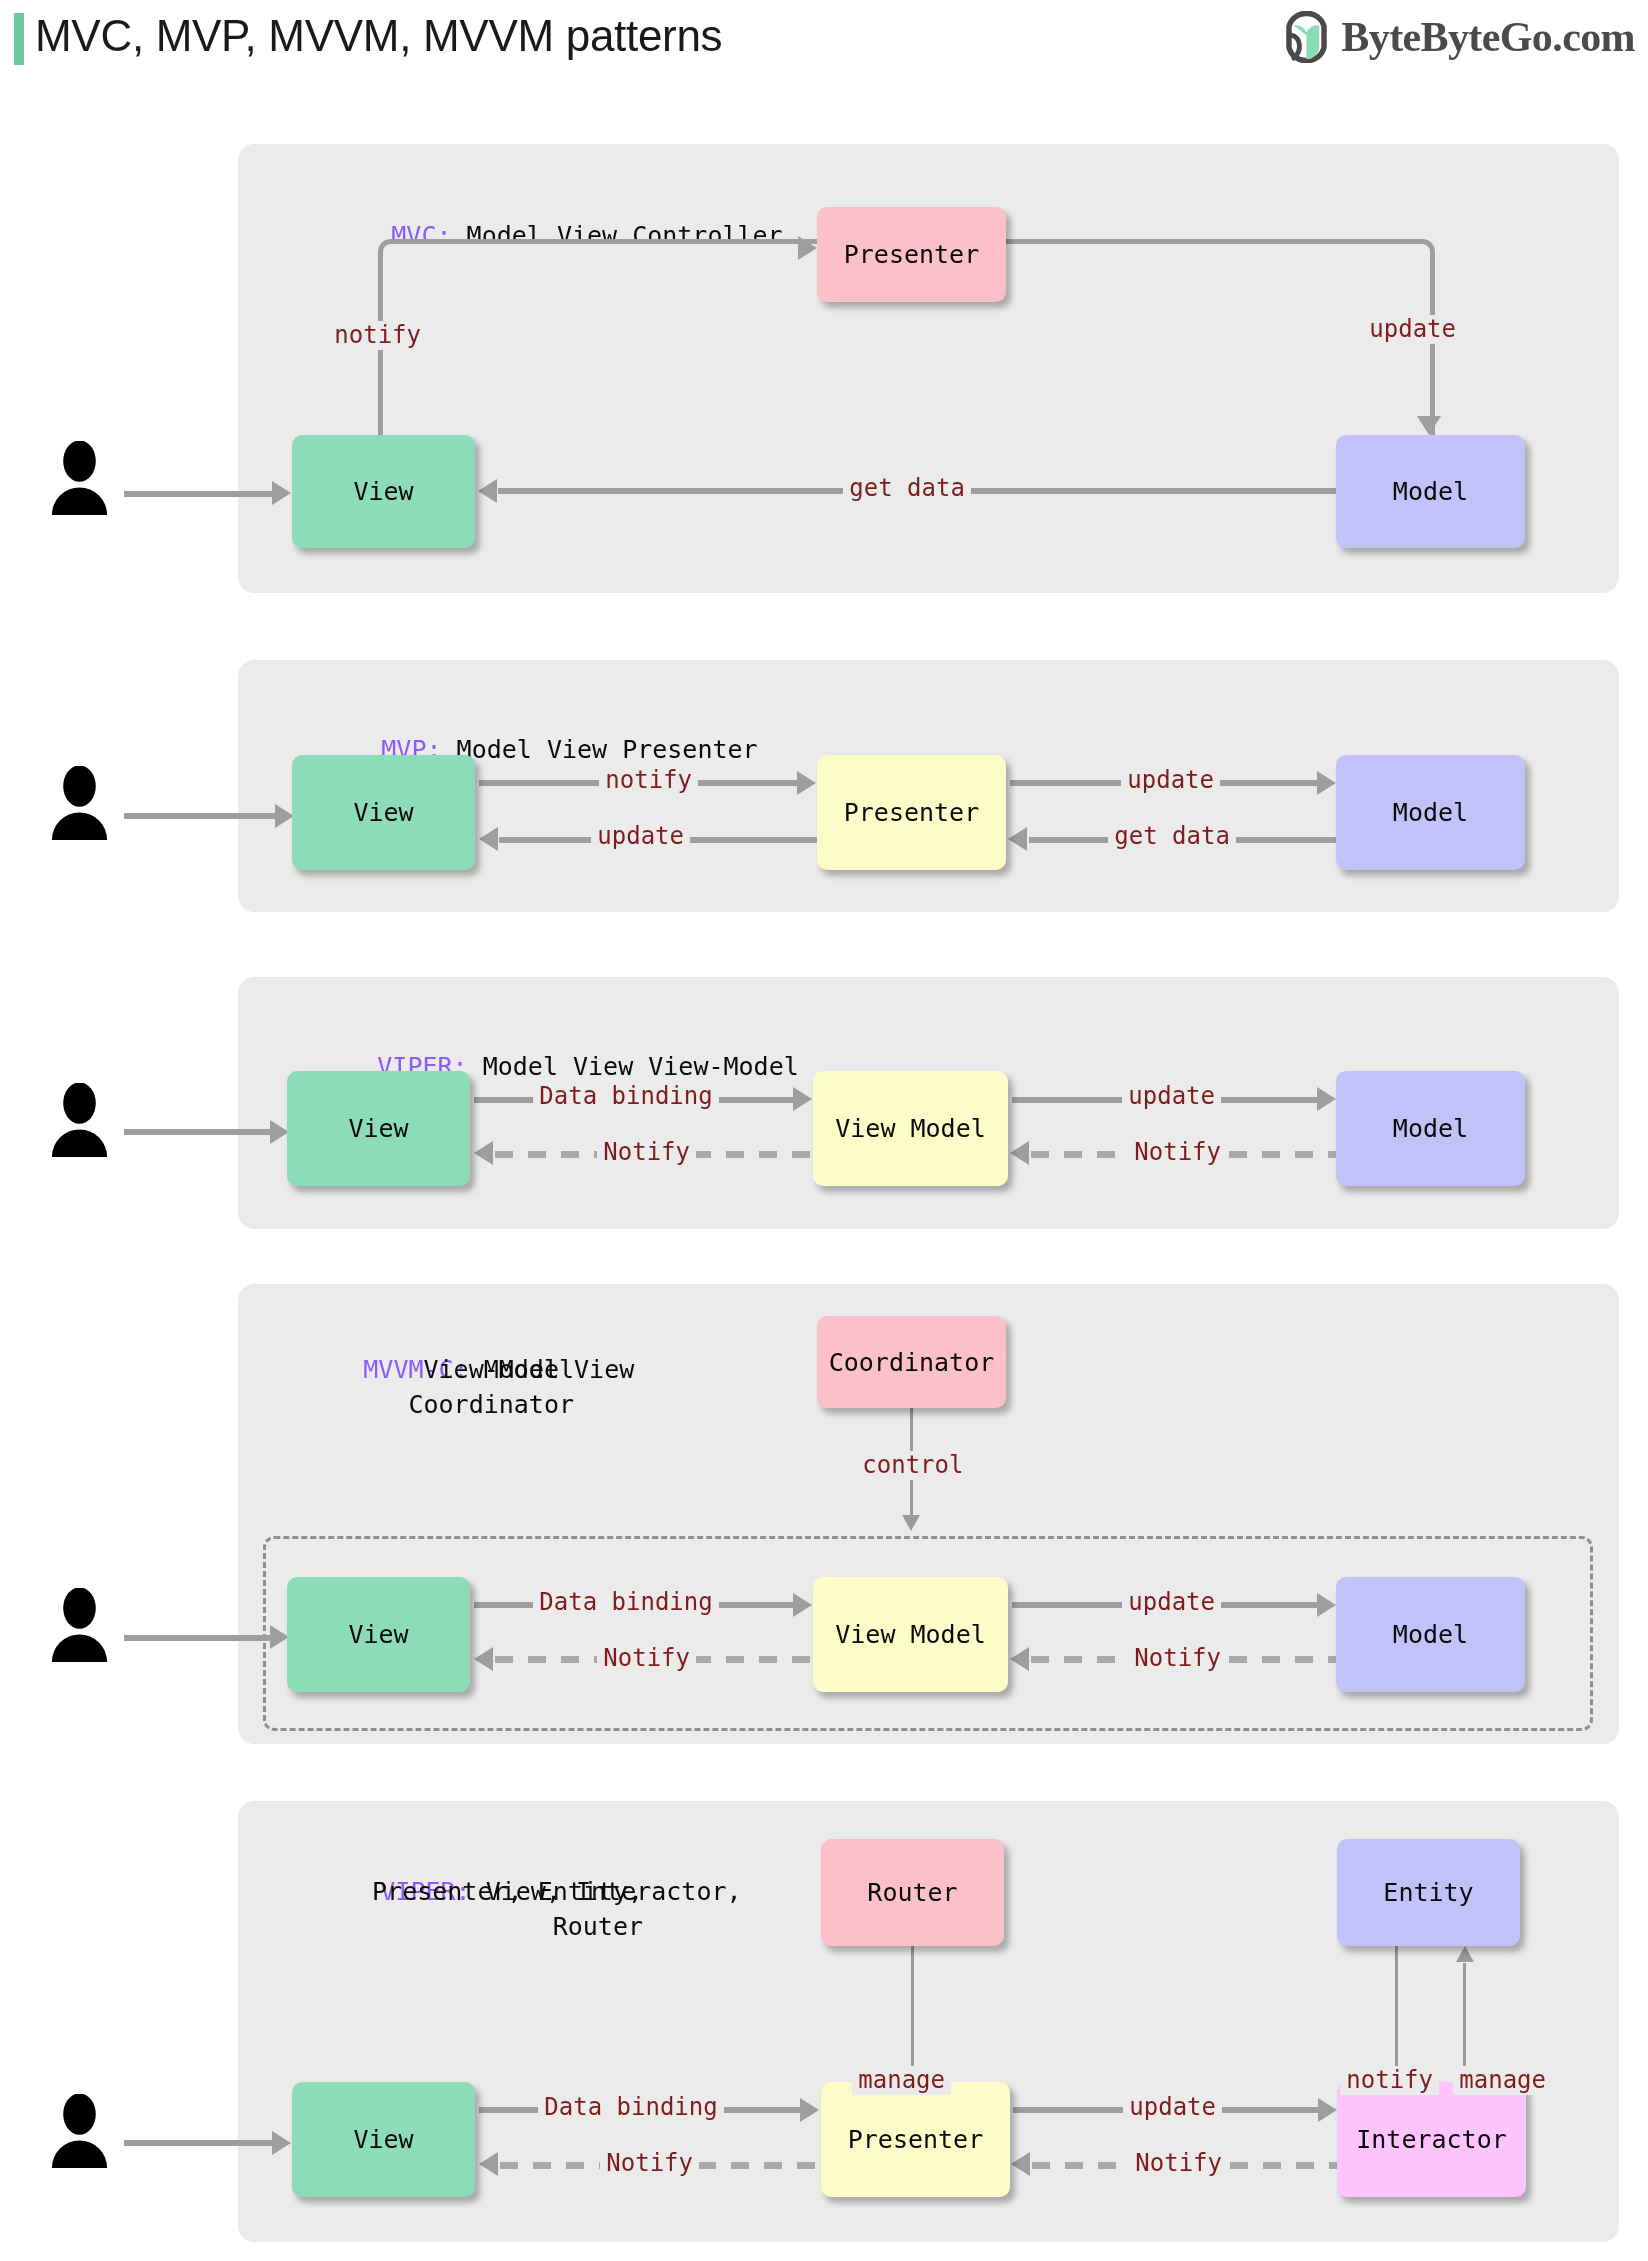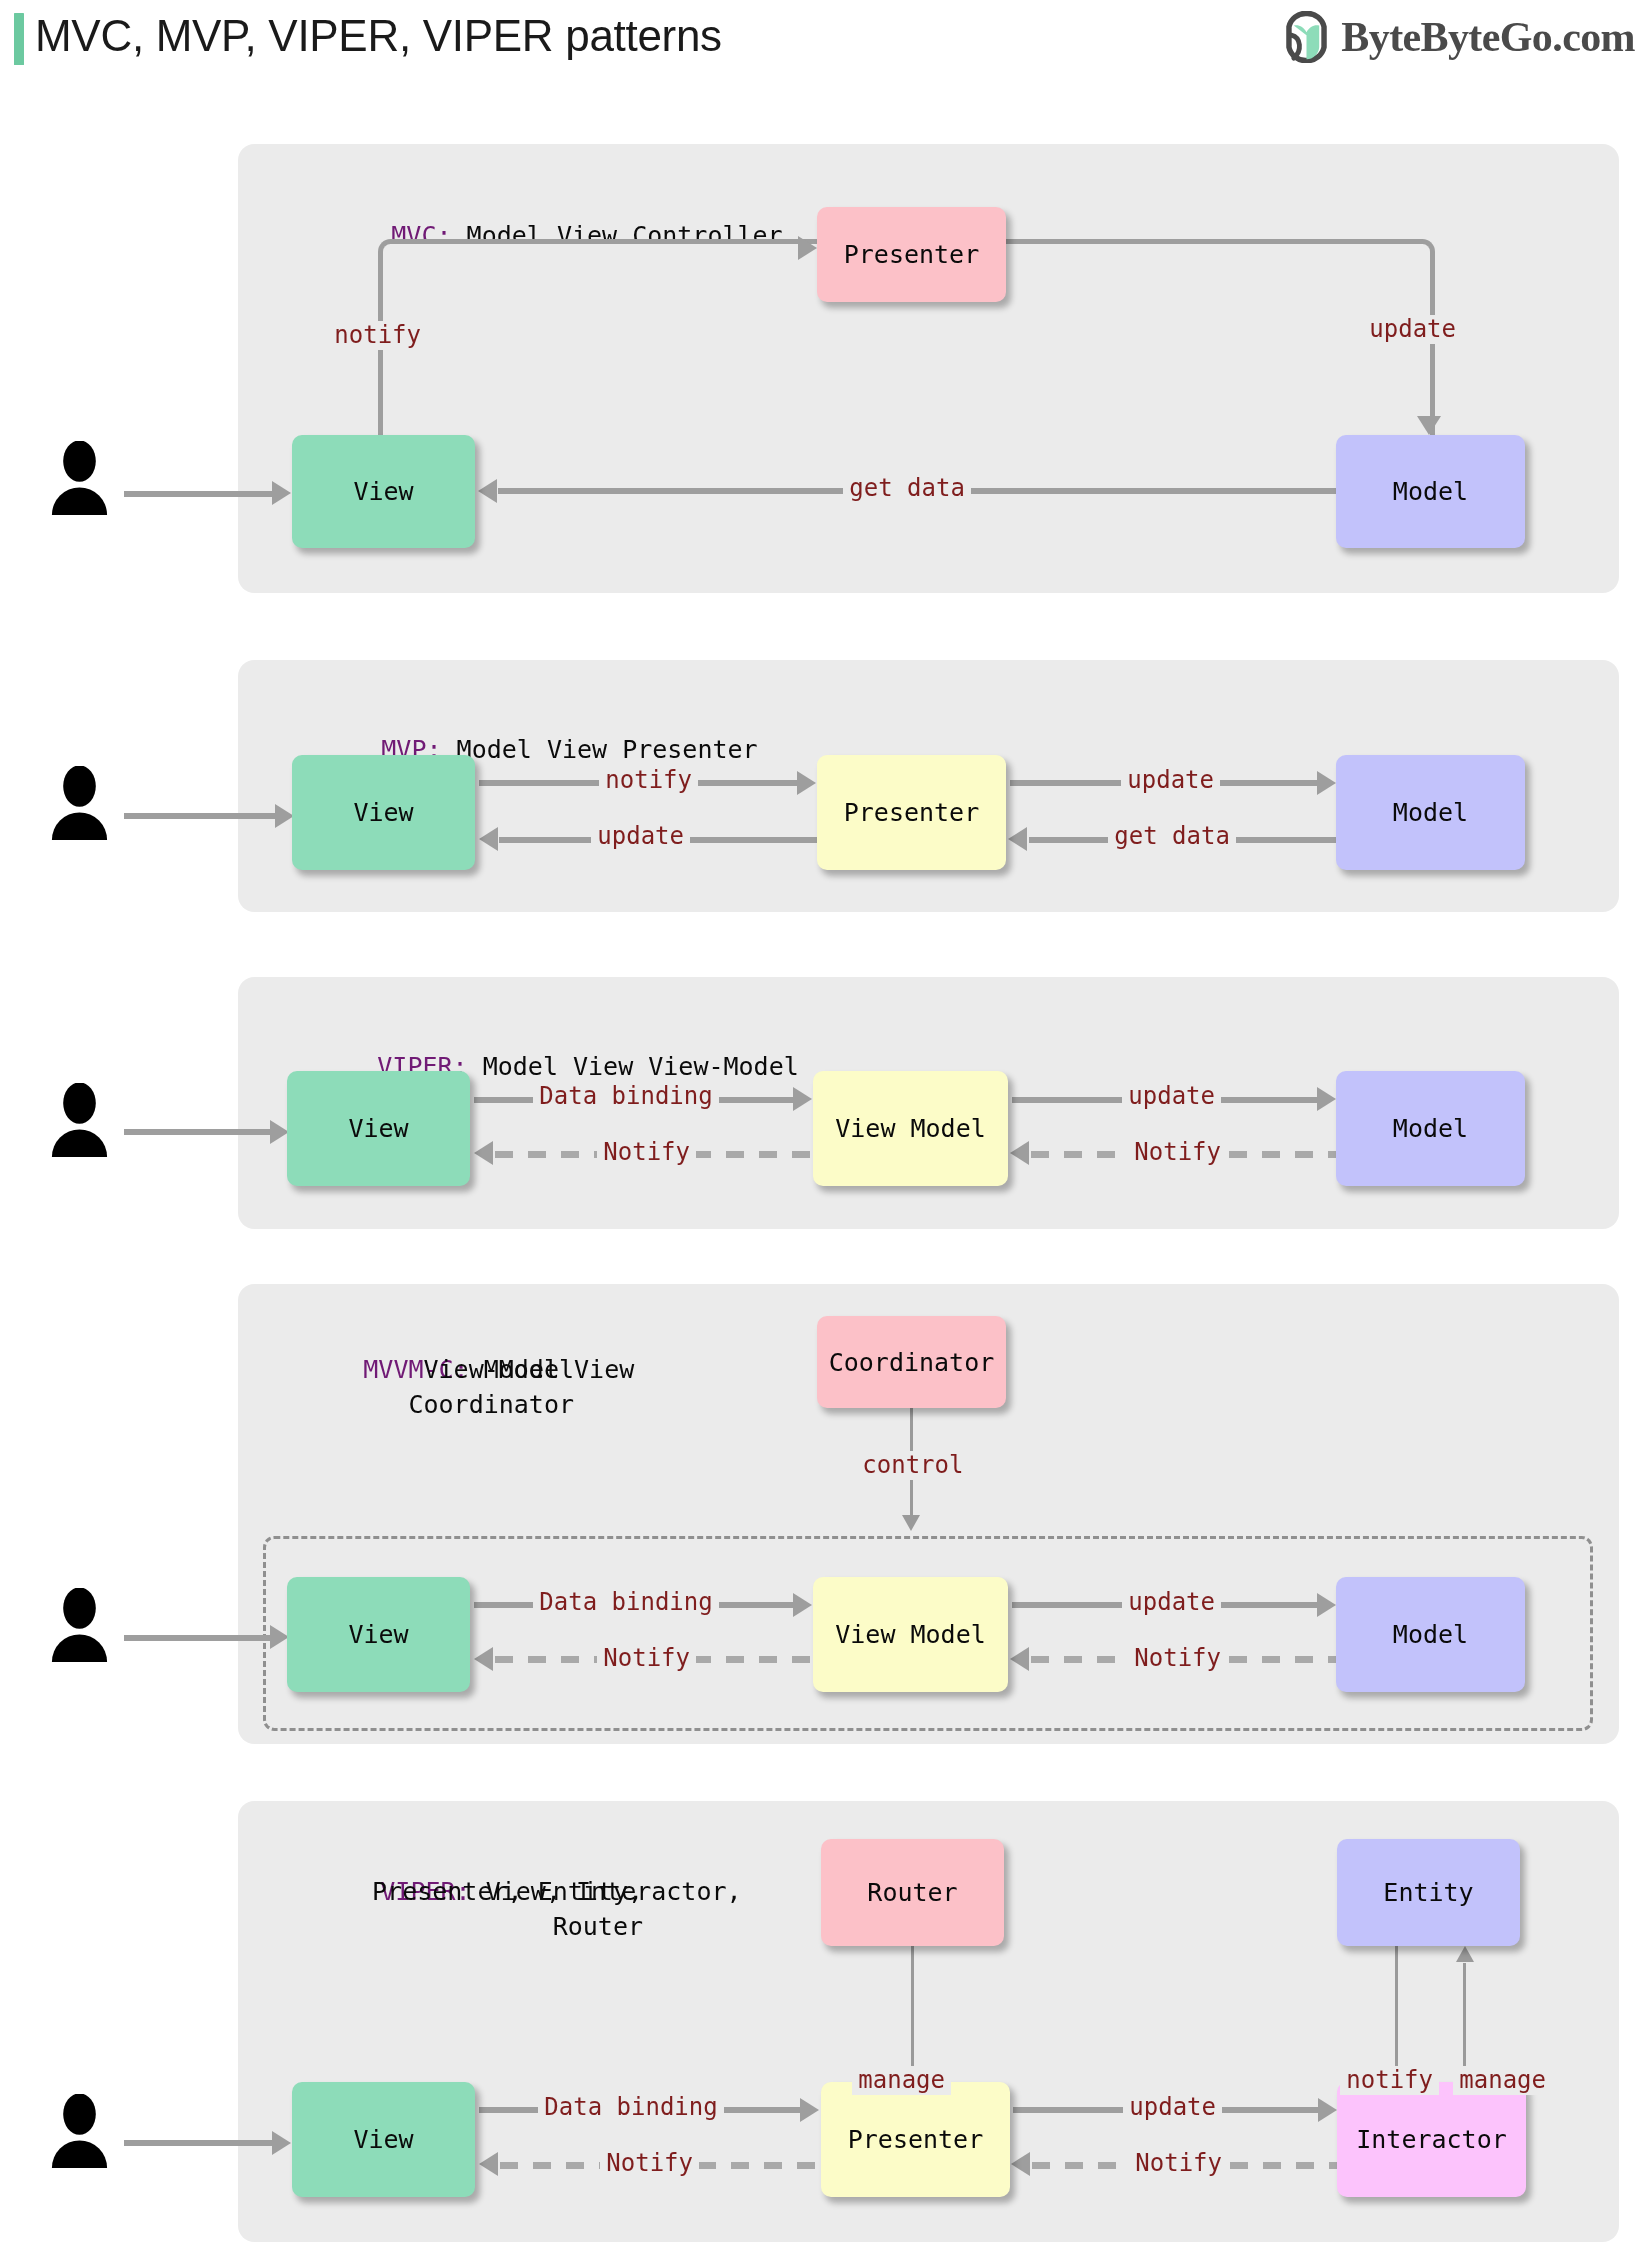--- a/index.html
+++ b/index.html
@@ -33,21 +33,21 @@
   }
 
   
   .panel {
     position: absolute; background: #ebebeb; border-radius: 16.4px;
   }
   .panel-label {
     position: absolute; font-size: 25px; line-height: 35px;
     color: #0a0a0a; white-space: pre; letter-spacing: 0px;
   }
-  .panel-label .kw { color: #701a75; }
+  .panel-label .kw { color: #8b5cf6; }
   .panel-label.right { text-align: right; }
 
   
   .node {
     position: absolute; border-radius: 10px;
     display: flex; align-items: center; justify-content: center;
     font-size: 25px; color: #0a0a0a; white-space: nowrap;
     box-shadow: 4.4px 5.7px 6.3px rgba(0,0,0,0.28);
     z-index: 5;
   }
@@ -92,21 +92,21 @@
     position: absolute; border: 3.2px dashed #8f8f8f; border-radius: 11.3px; z-index: 1;
   }
 </style>
 </head>
 <body>
 
 <div id="root">
 
   <div class="header">
     <div class="title-accent"></div>
-    <div class="page-title">MVC, MVP, VIPER, VIPER patterns</div>
+    <div class="page-title">MVC, MVP, MVVM, MVVM patterns</div>
     <div class="brand">
       <svg class="brand-logo" viewBox="0 0 78 86">
         <path d="M10 26 A28 28 0 0 1 38 4 L40 4 A28 28 0 0 1 68 26 L68 60 A28 28 0 0 1 40 82 L38 82 A28 28 0 0 1 10 60 Z" fill="none" stroke="#4a4a4a" stroke-width="9"></path>
         <path d="M18 24 C26 22 34 26 39 35 C44 26 52 22 60 24 L60 60 A22 22 0 0 1 39 80 L39 40 Z" fill="#8ddcb9"></path>
         <path d="M14 40 C30 44 32 66 18 78" fill="none" stroke="#4a4a4a" stroke-width="8" stroke-linecap="round"></path>
       </svg>
       <div class="brand-text">ByteByteGo.com</div>
     </div>
   </div>
 

